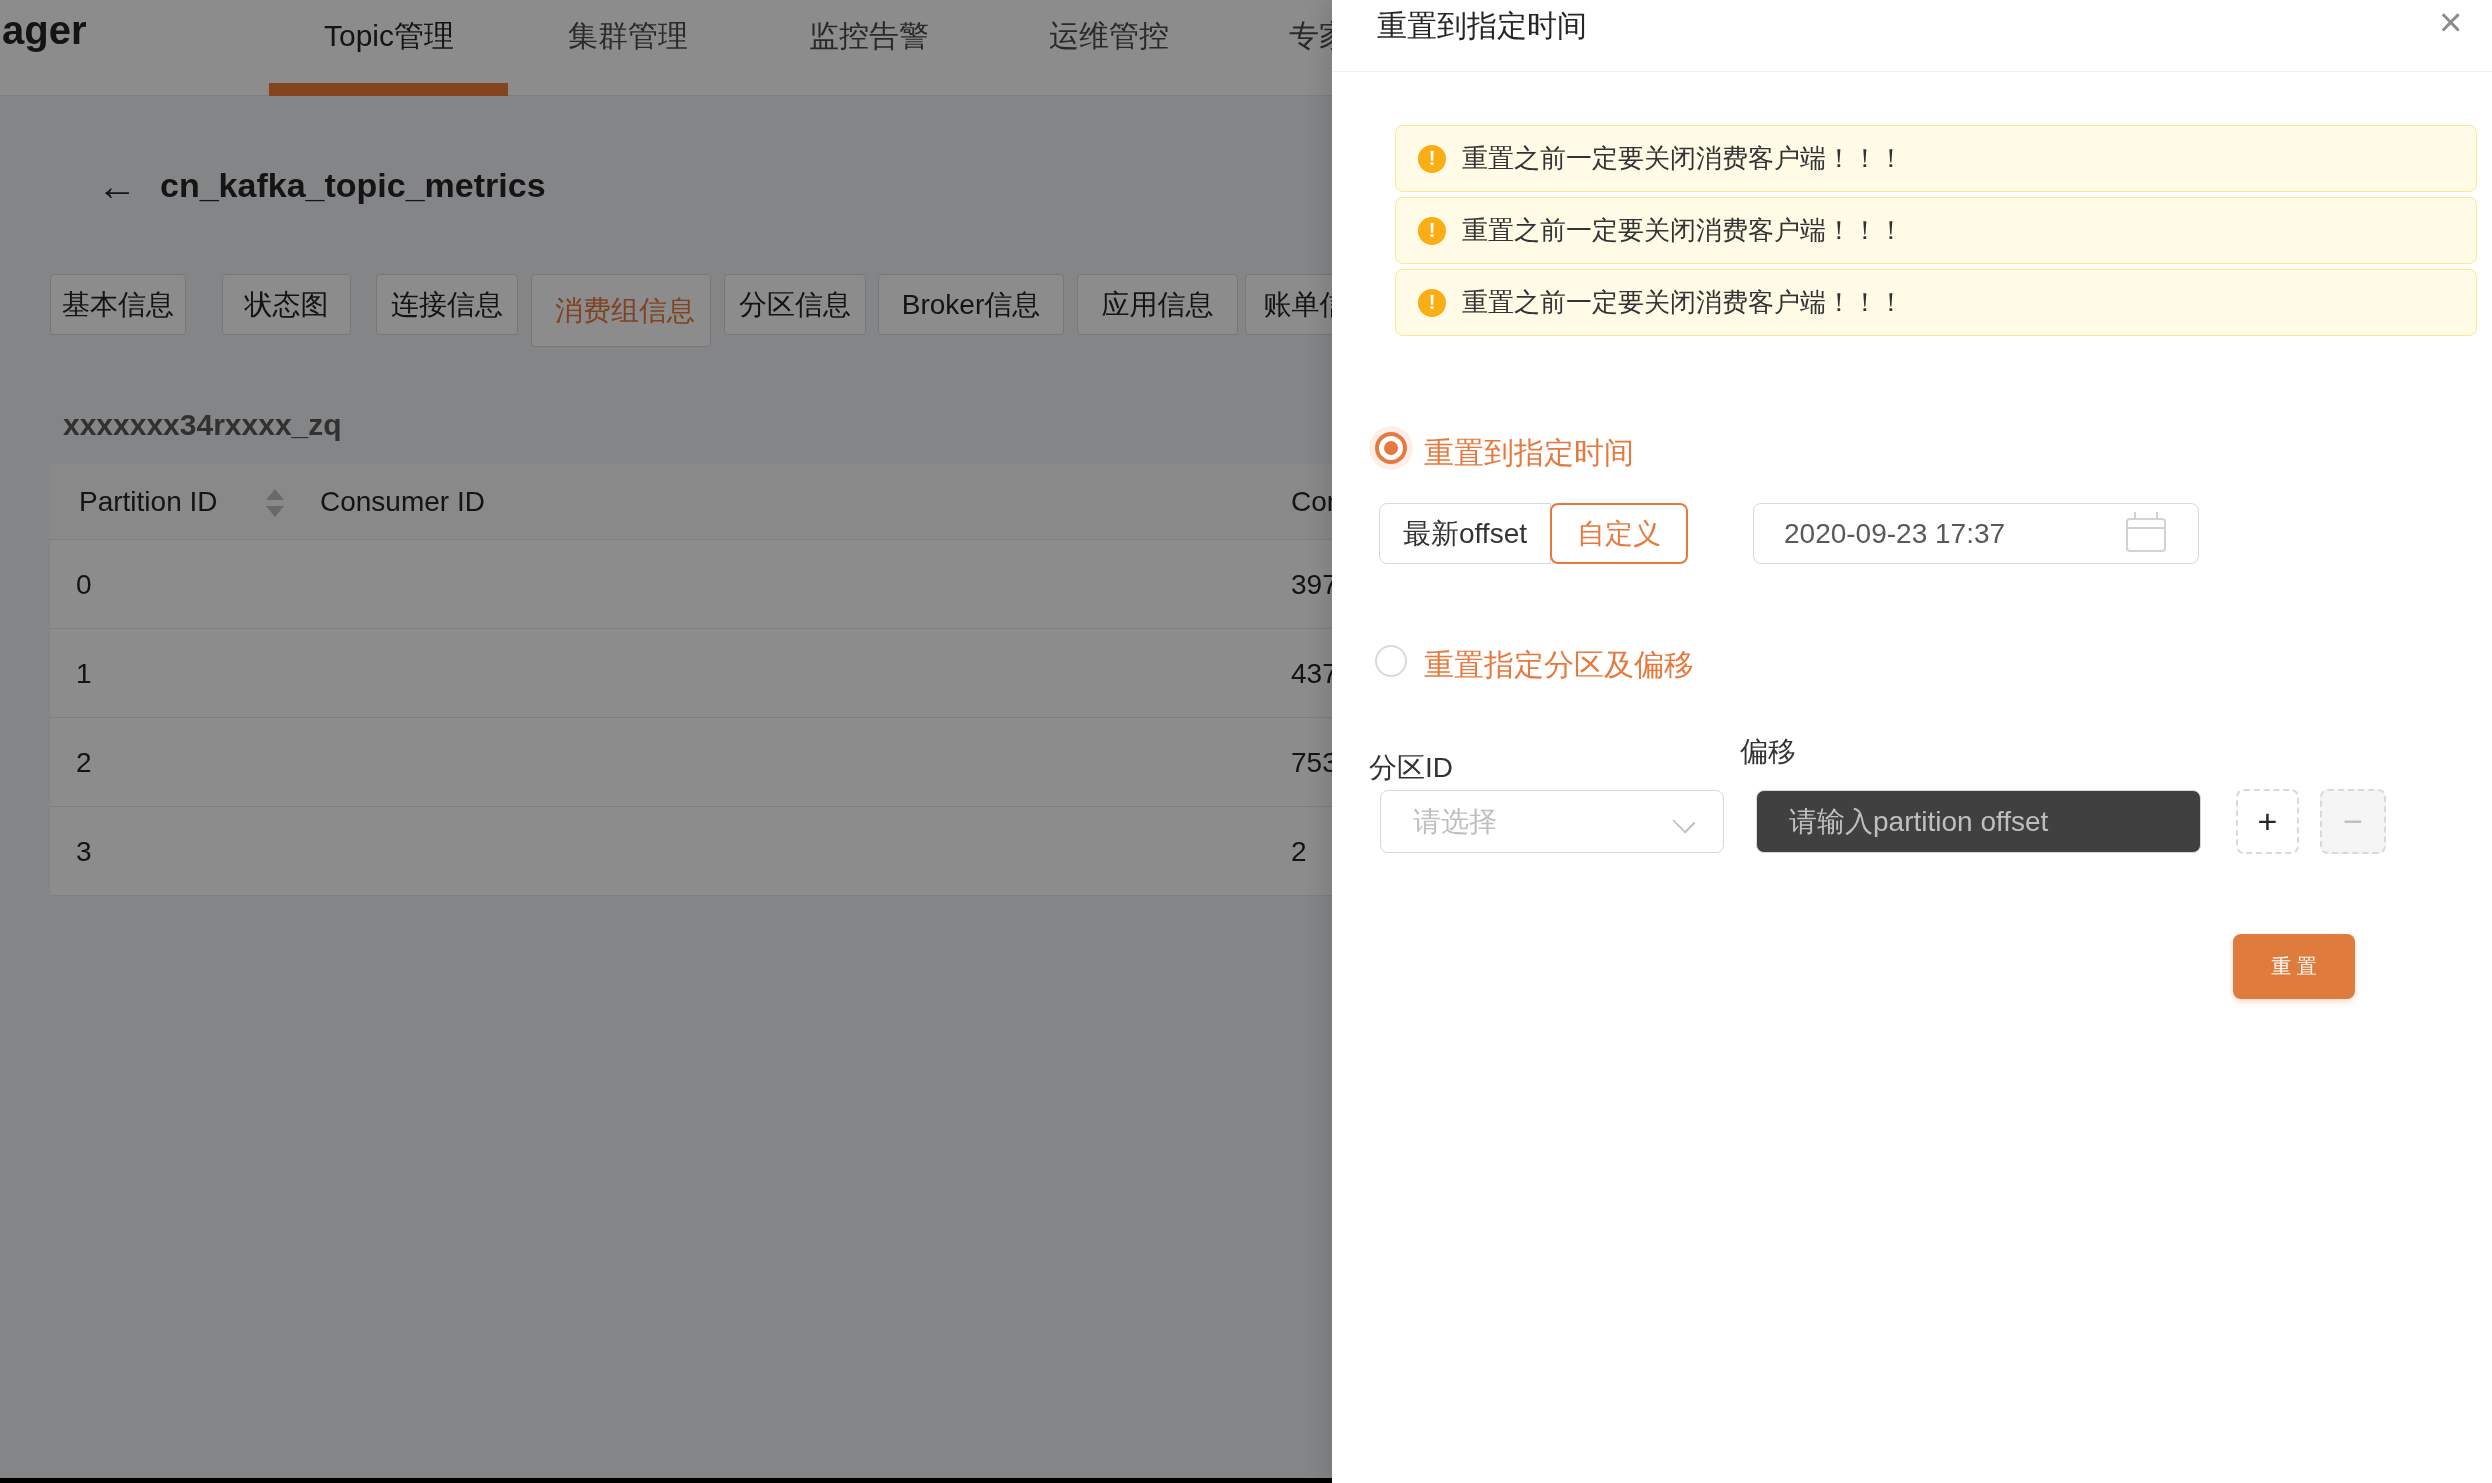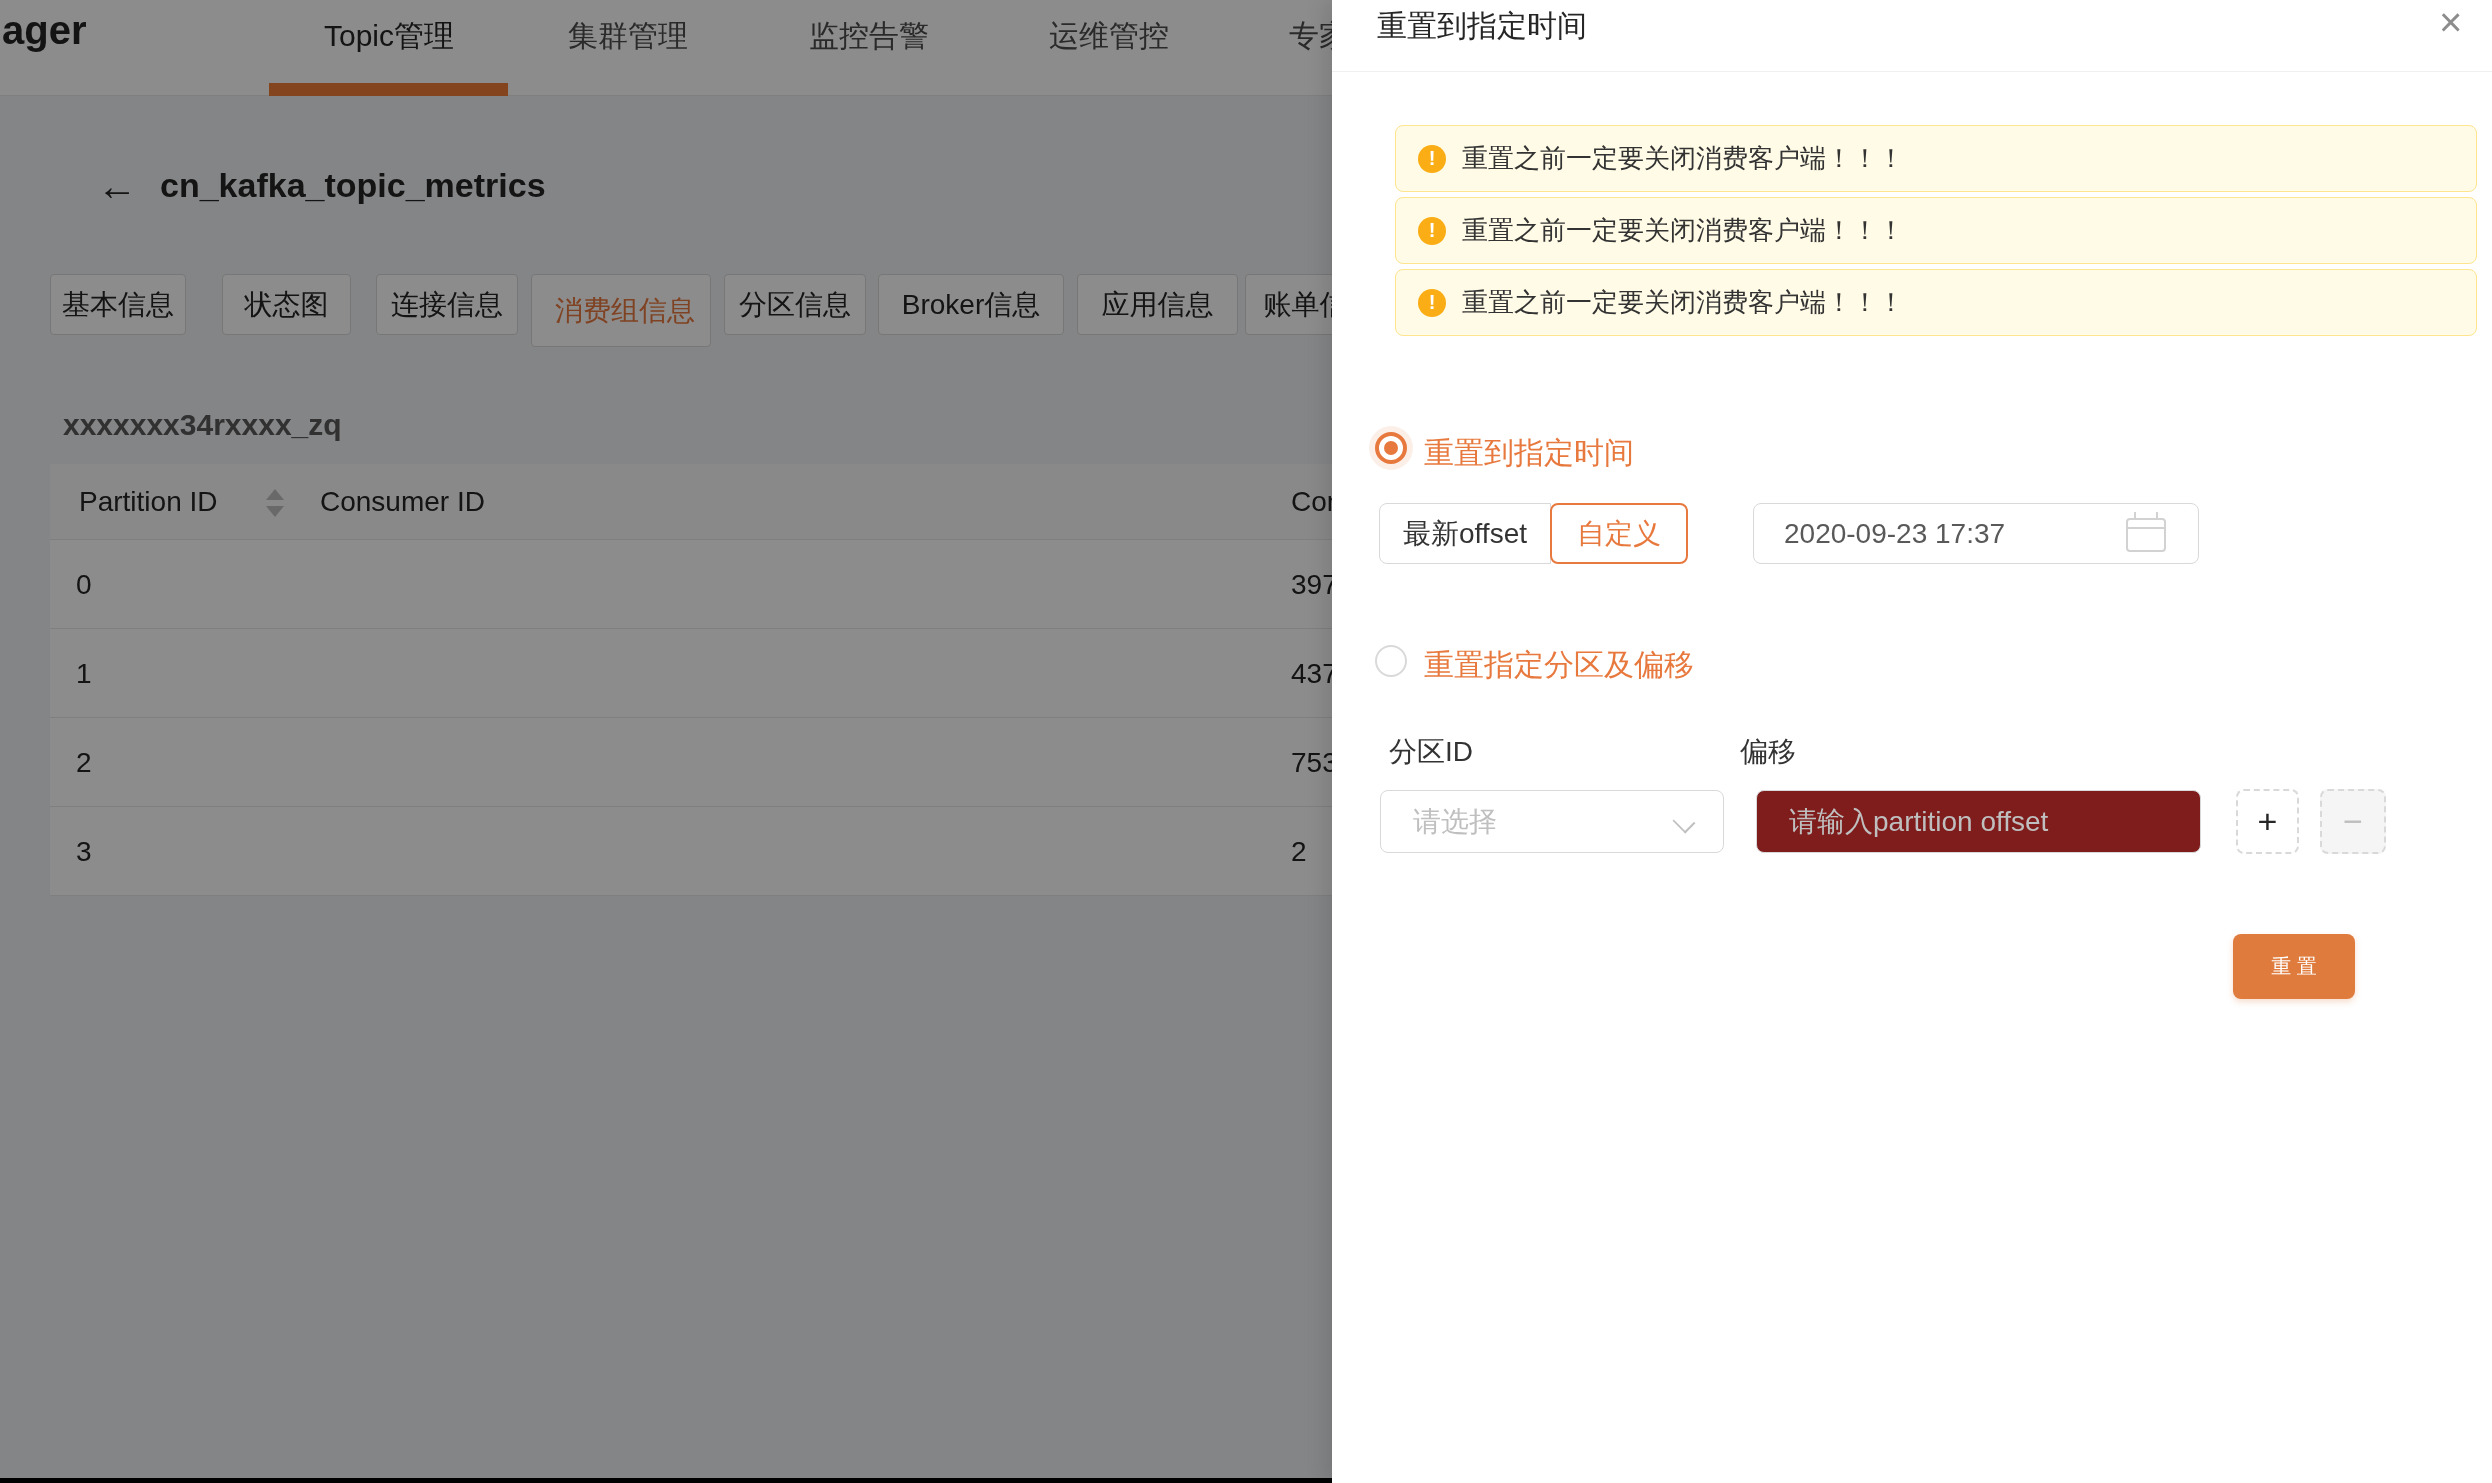--- a/index.html
+++ b/index.html
@@ -73,21 +73,21 @@
   .cal::after { content:""; position:absolute; left:0; top:7px; width:36px; height:2px; background:#d2d2d2; }
 
   .form-label { position:absolute; top:733px; font-size:28px; color:#333; }
 
   .selectbox { position:absolute; left:48px; top:790px; width:344px; height:63px; border:1px solid #d9d9d9; border-radius:8px;
                background:#fff; display:flex; align-items:center; padding-left:32px; cursor:pointer; }
   .placeholder { font-size:28px; color:#bfbfbf;text-align:center; }
   .chevron { position:absolute; right:30px; top:22px; width:18px; height:18px; border-right:2px solid #bfbfbf;
              border-bottom:2px solid #bfbfbf; transform:rotate(45deg) scaleY(0.8); }
   .inputbox { position:absolute; left:424px; top:790px; width:445px; height:63px; border:1px solid #d9d9d9; border-radius:8px;
-              background:#7f1d1d; display:flex; align-items:center; padding-left:32px; cursor:text; }
+              background:#404040; display:flex; align-items:center; padding-left:32px; cursor:text; }
 
   .sqbtn { position:absolute; top:789px; width:63px; height:65px; border:2px dashed #d9d9d9; border-radius:8px;
            display:flex; align-items:center; justify-content:center; font-size:34px; cursor:pointer; }
   .plus { left:904px; background:#fff; color:#262626; }
   .minus { left:988px; width:66px; background:#f5f5f5; color:#bfbfbf; }
 
   .reset-btn { position:absolute; left:901px; top:934px; width:122px; height:65px; background:#DF7B3D; border:none;
                border-radius:8px; color:#fff; font-size:20px; display:flex; align-items:center; justify-content:center;
                cursor:pointer; box-shadow:0 3px 6px rgba(223,123,61,0.25); white-space:pre; }
 </style>
@@ -182,21 +182,21 @@
     <div class="seg seg2">自定义</div>
 
     <div class="datebox">
       <span class="val">2020-09-23 17:37</span>
       <span class="cal"></span>
     </div>
 
     <div class="radio unchecked" style="top:645px;"></div>
     <div class="radio-label" style="top:645px;">重置指定分区及偏移</div>
 
-    <div class="form-label" style="left:57px;">分区ID</div>
+    <div class="form-label" style="left:37px;margin-top:16px;">分区ID</div>
     <div class="form-label" style="left:408px;">偏移</div>
 
     <div class="selectbox">
       <span class="placeholder">请选择</span>
       <span class="chevron"></span>
     </div>
     <div class="inputbox">
       <span class="placeholder">请输入partition offset</span>
     </div>
 

